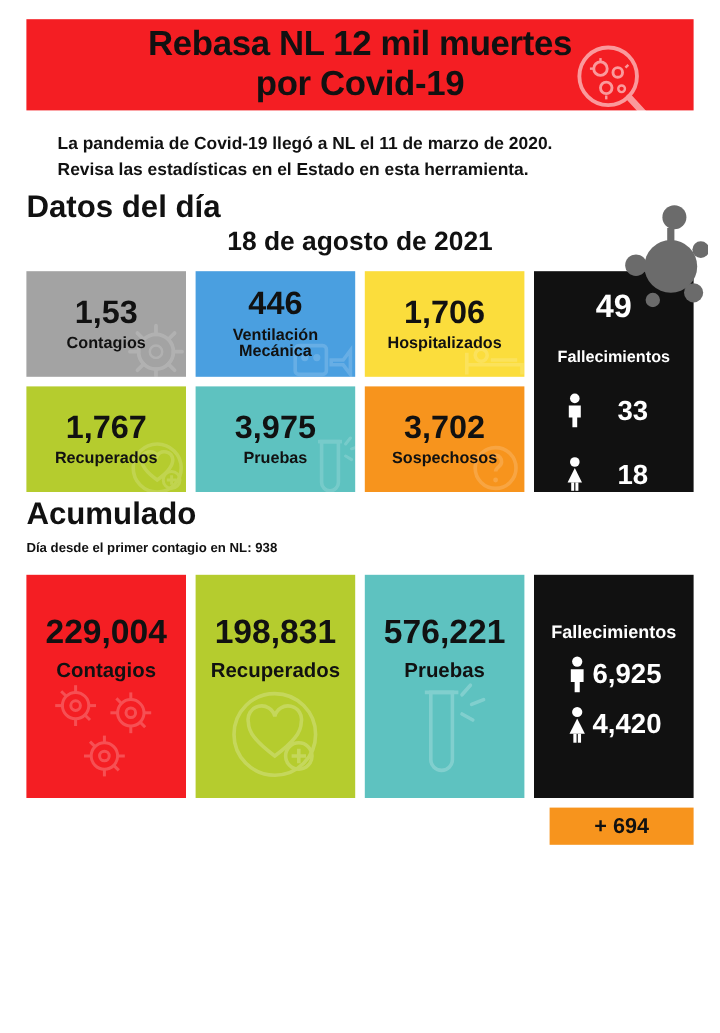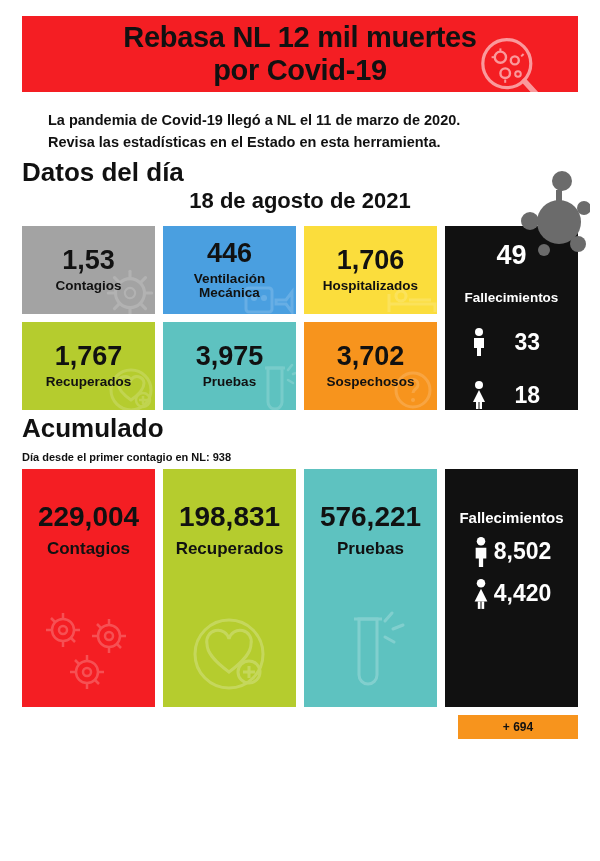--- a/index.html
+++ b/index.html
@@ -160,25 +160,25 @@
   }
 
   
   .acc-note {
     margin-top: 8px;
     font-size: 11px;
     font-weight: bold;
     color: #111;
   }
   .acc-grid {
-    margin-top: 6px;
+    margin-top: 16px;
     display: grid;
     grid-template-columns: repeat(4, 1fr);
     gap: 8px;
-    height: 238px;
+    height: 186px;
   }
   .acc-card {
     position: relative;
     overflow: hidden;
     display: flex;
     flex-direction: column;
     align-items: center;
     padding-top: 34px;
   }
   .acc-card .value {
@@ -221,21 +221,21 @@
   }
 
   .new-deaths {
     margin-top: 8px;
     display: flex;
     justify-content: flex-end;
   }
   .new-deaths-badge {
     background: #f7941d;
     color: #111;
-    font-size: 12px;
+    font-size: 18px;
     font-weight: bold;
     padding: 5px 20px;
     min-width: 120px;
     text-align: center;
   }
 </style>
 </head>
 <body>
 
 <div class="page">
@@ -430,21 +430,21 @@
       </svg>
     </div>
 
     <div class="acc-card dark acc-deaths">
       <div class="label">Fallecimientos</div>
       <div class="acc-gender-row">
         <svg width="18" height="32" viewBox="0 0 16 30">
           <circle cx="8" cy="5" r="4" fill="#ffffff"></circle>
           <path d="M3 11 h10 v10 h-3 v8 h-4 v-8 h-3 z" fill="#ffffff"></path>
         </svg>
-        <div class="num">8,502</div>
+        <div class="num">6,925</div>
       </div>
       <div class="acc-gender-row">
         <svg width="18" height="32" viewBox="0 0 16 30">
           <circle cx="8" cy="5" r="4" fill="#ffffff"></circle>
           <path d="M8 10 l6 12 h-12 z" fill="#ffffff"></path>
           <rect x="5" y="22" width="2.5" height="7" fill="#ffffff"></rect>
           <rect x="8.5" y="22" width="2.5" height="7" fill="#ffffff"></rect>
         </svg>
         <div class="num">4,420</div>
       </div>

